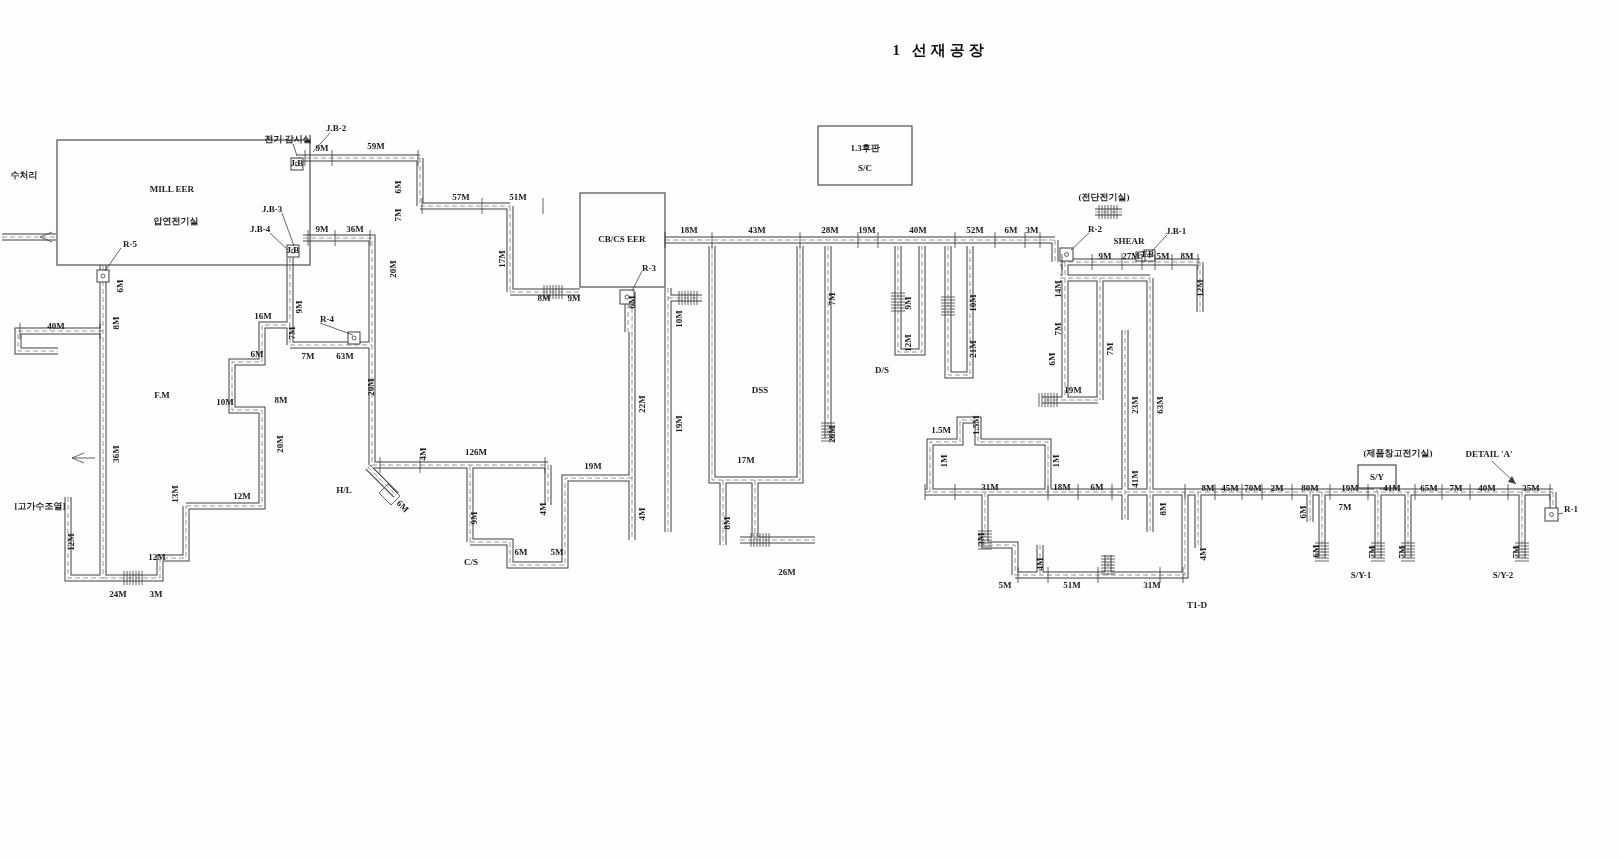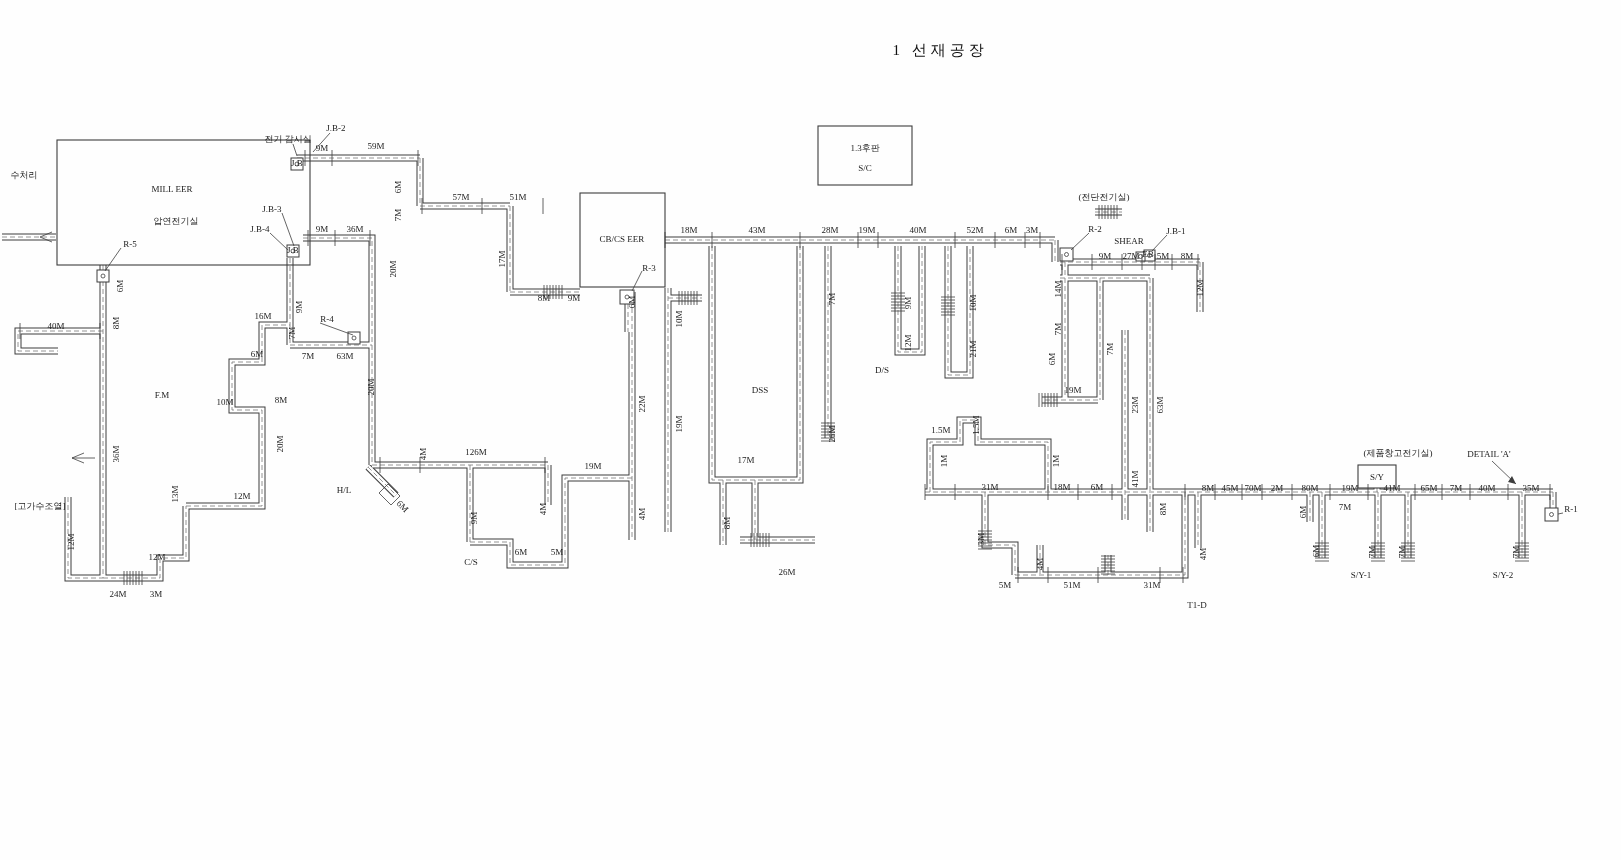--- a/index.html
+++ b/index.html
@@ -1,17 +1,17 @@
 <!DOCTYPE html>
 <html><head>
 <meta charset="utf-8">
 <style>
   html,body{margin:0;padding:0;background:#fff;}
   .stage{position:relative;width:1621px;height:860px;background:#fefefe;overflow:hidden;
-         font-family:"Liberation Serif", serif;}
+         font-family:"Liberation Serif", serif;font-weight:bold;}
   svg{position:absolute;left:0;top:0;}
   .duct-outer{fill:none;stroke:#3d3d3d;stroke-width:7;stroke-linecap:butt;stroke-linejoin:miter;}
   .duct-inner{fill:none;stroke:#ffffff;stroke-width:5;stroke-linecap:butt;stroke-linejoin:miter;}
   .duct-dash{fill:none;stroke:#787878;stroke-width:0.8;stroke-dasharray:5 3;}
   .room{fill:none;stroke:#3d3d3d;stroke-width:1.1;}
   .riser{fill:#ffffff;stroke:#3d3d3d;stroke-width:1;}
   .riser-dot{fill:none;stroke:#3d3d3d;stroke-width:0.8;}
   .thin{fill:none;stroke:#3d3d3d;stroke-width:0.8;}
   .tick{stroke:#3d3d3d;stroke-width:0.8;}
   .arrowfill{fill:#3d3d3d;stroke:none;}

